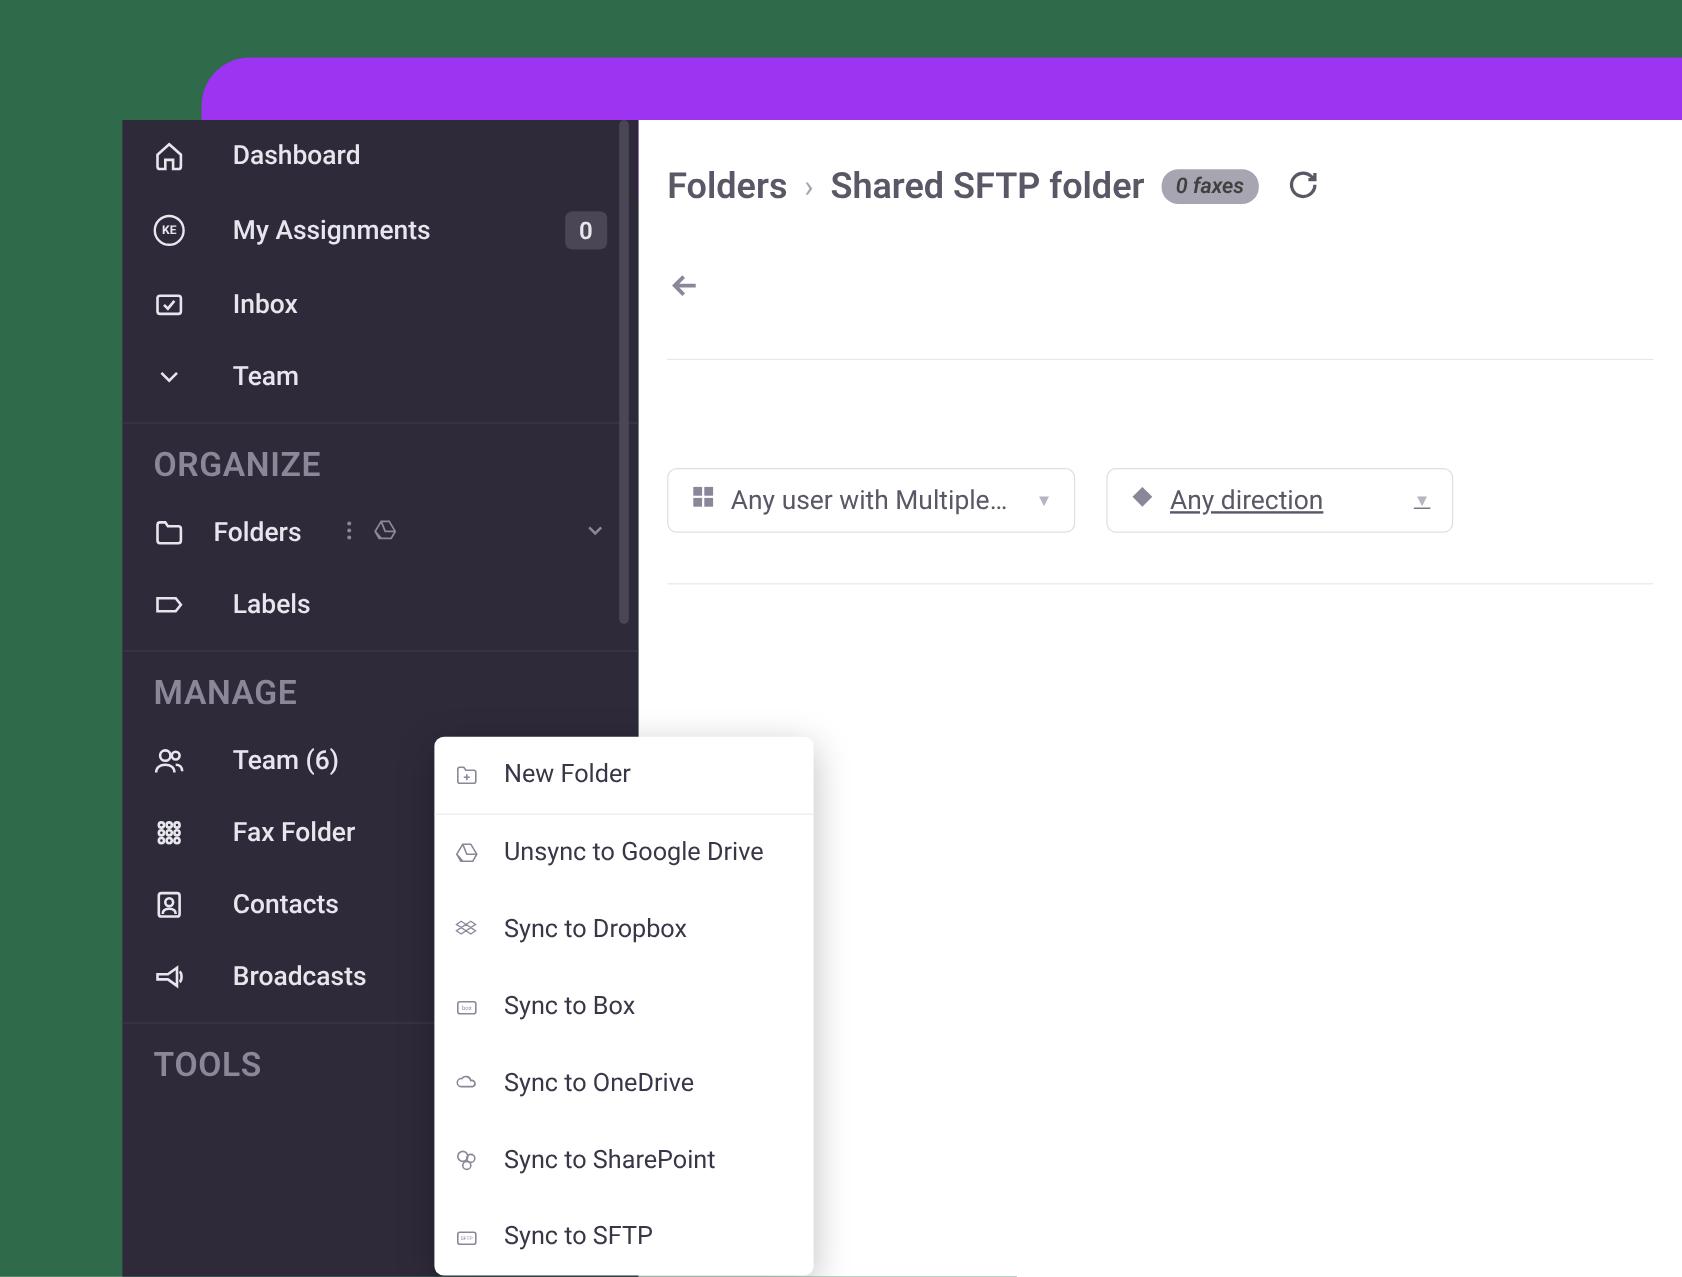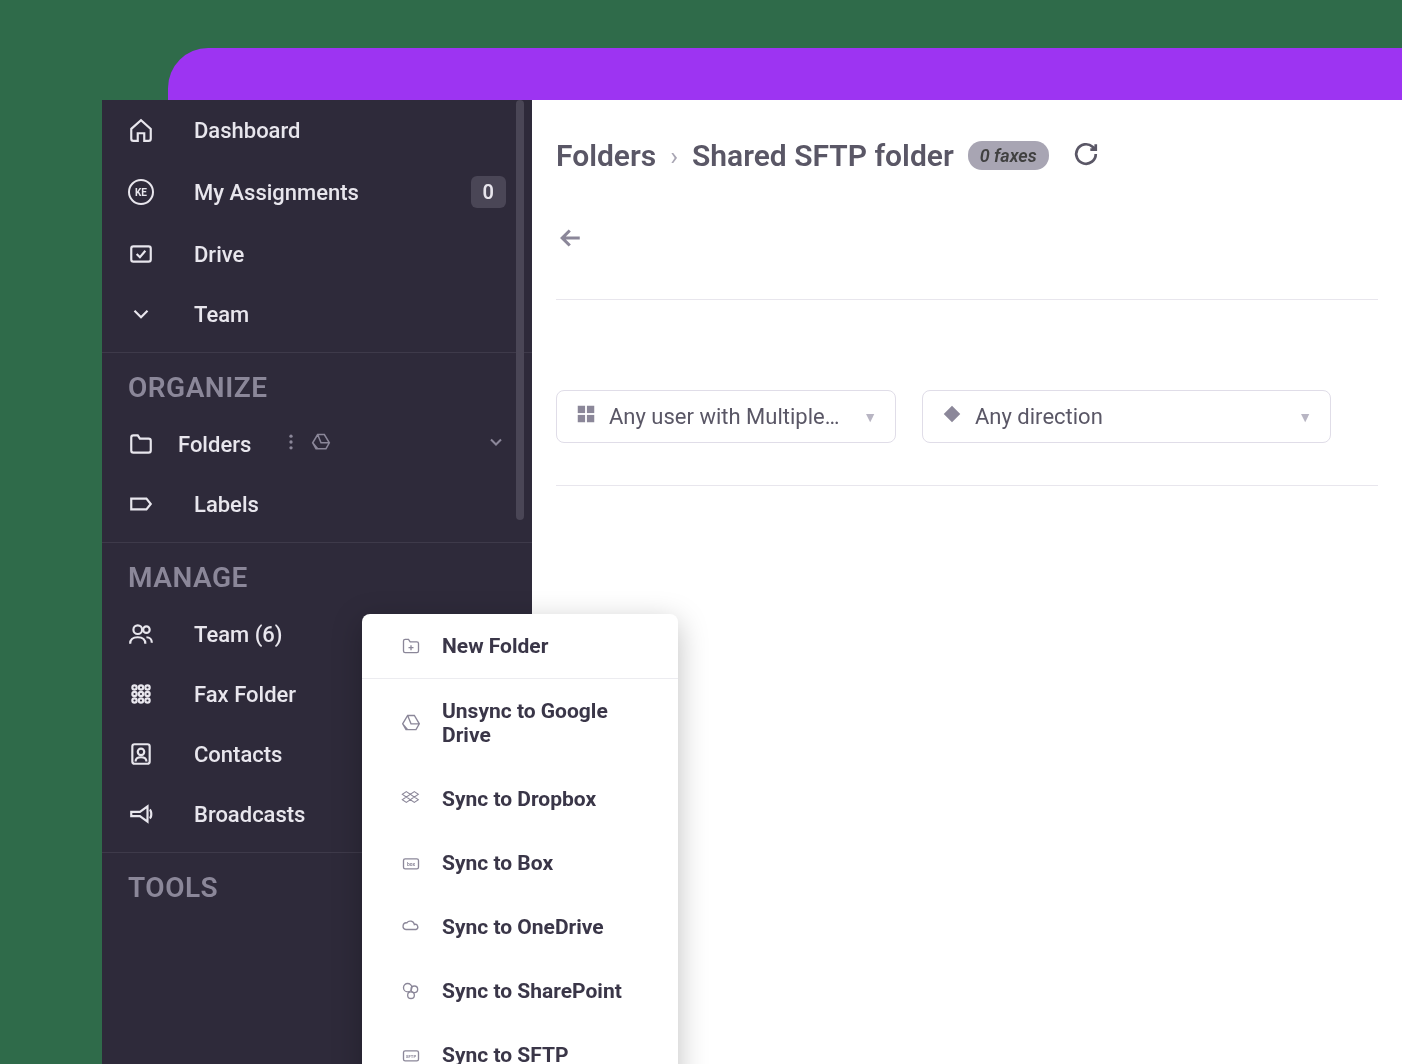--- a/index.html
+++ b/index.html
@@ -135,46 +135,46 @@
   border-radius: 8px;
   padding: 12px 18px;
   cursor: pointer;
   font-size: 22px;
   color: #5a5766;
   background: #fff;
 }
 .filter-dropdown .dd-icon svg { width: 22px; height: 22px; fill: #8b8799; }
 .filter-dropdown .dd-caret { margin-left: 8px; color: #b8b5c3; font-size: 14px; }
 .filter-user { width: 340px; }
-.filter-dir { width: 409px; }
+.filter-dir { width: 289px; text-decoration: underline; }
 .filter-dropdown .label-text { flex: 1; white-space: nowrap; overflow: hidden; text-overflow: ellipsis; }
 
 .divider-line2 { height: 1px; background: #e8e6ed; }
 
 
 .context-menu {
   position: absolute;
   top: 614px;
   left: 362px;
   width: 316px;
   background: #fff;
   border-radius: 8px;
   box-shadow: 0 8px 30px rgba(0,0,0,0.25);
   overflow: hidden;
   z-index: 100;
 }
 .menu-item {
   display: flex;
   align-items: center;
   gap: 20px;
-  padding: 20px 38px;
+  padding: 20px 16px;
   cursor: pointer;
   font-size: 21px;
   color: #3a3648;
-  font-weight: 700;
+  font-weight: 400;
 }
 .menu-item:first-child { border-bottom: 1px solid #ececf0; }
 .menu-icon { width: 22px; height: 22px; display: flex; align-items: center; justify-content: center; flex-shrink: 0; }
 .menu-icon svg { width: 20px; height: 20px; stroke: #8b8799; fill: none; stroke-width: 1.6; }
 
 .ke-circle {
   border: 2px solid #e8e6ed;
   border-radius: 50%;
   width: 26px;
   height: 26px;
@@ -214,21 +214,21 @@
       <span class="nav-badge">0</span>
     </div>
 
     <div class="nav-item">
       <span class="nav-icon">
           <svg viewBox="0 0 24 24">
             <rect x="3" y="5" width="18" height="14" rx="2"></rect>
             <path d="M8 12l3 3 5-6"></path>
           </svg>
         </span>
-      <span>Drive</span>
+      <span>Inbox</span>
     </div>
 
     <div class="nav-item">
       <span class="nav-icon">
           <svg viewBox="0 0 24 24">
             <path d="M6 9l6 6 6-6"></path>
           </svg>
         </span>
       <span>Team</span>
     </div>

